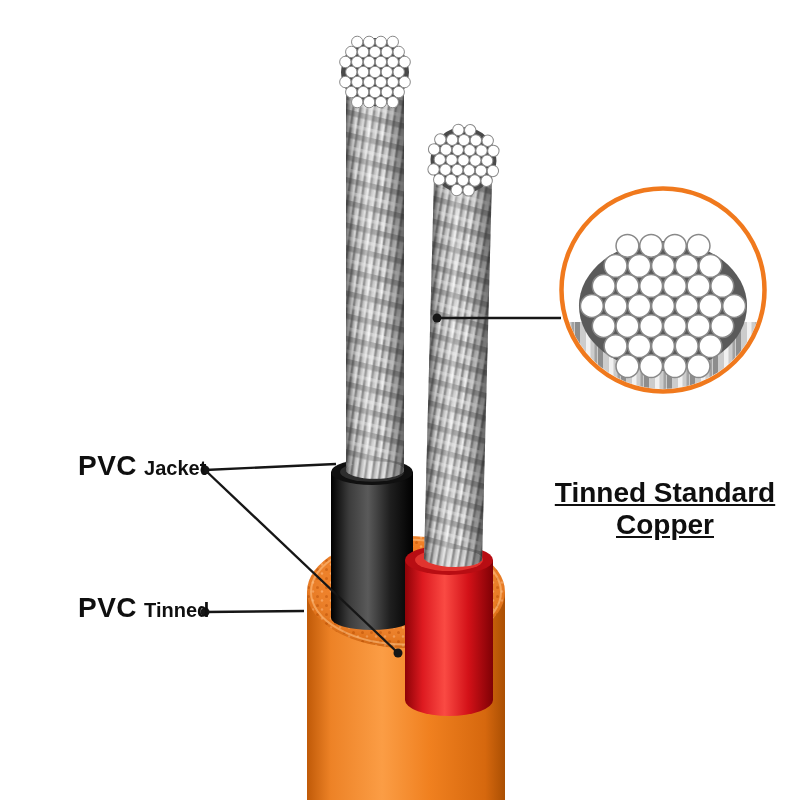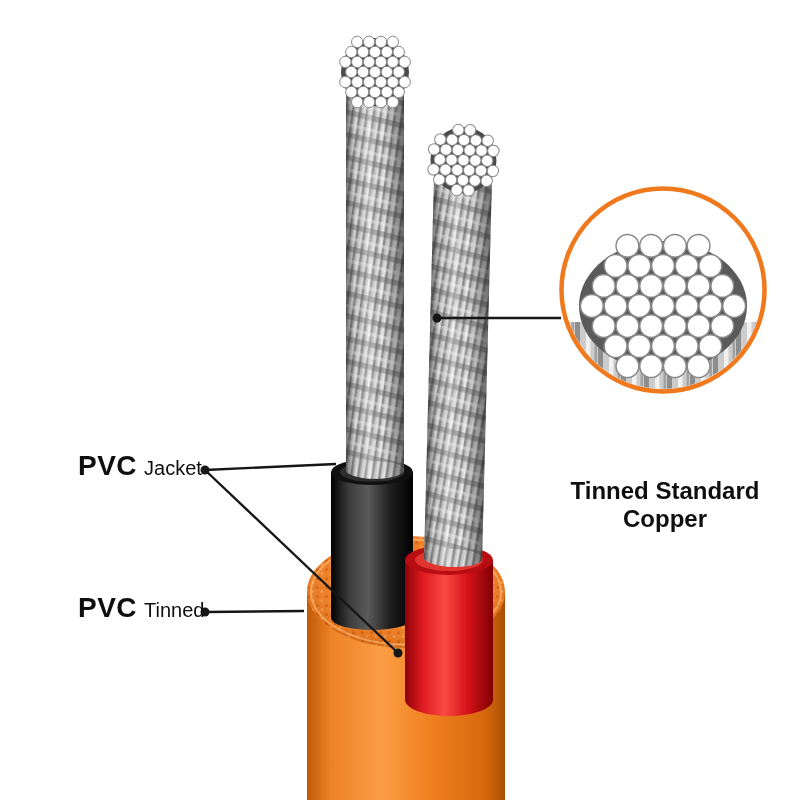--- a/index.html
+++ b/index.html
@@ -1,23 +1,23 @@
 <!DOCTYPE html>
 <html><head>
 <meta charset="utf-8">
 <style>
   html,body{margin:0;padding:0;background:#ffffff;}
   .stage{position:relative;width:800px;height:800px;background:#ffffff;overflow:hidden;
          font-family:"Liberation Sans",sans-serif;}
   svg{position:absolute;left:0;top:0;}
   .label{position:absolute;display:flex;align-items:baseline;gap:7px;color:#0f0f0f;}
   .label-big{font-size:28px;font-weight:700;letter-spacing:.5px;text-align:right;}
-  .label-small{font-size:20px;font-weight:400;}
+  .label-small{font-size:20px;font-weight:700;}
   .caption{position:absolute;left:545px;top:477px;width:240px;text-align:center;
-           font-size:24px;font-weight:700;color:#0f0f0f;}
+           font-size:28px;font-weight:700;color:#0f0f0f;text-decoration:underline;}
 </style>
 </head>
 <body>
 
 <div class="stage">
 
 <svg width="800" height="800" viewBox="0 0 800 800">
   <defs>
     <linearGradient id="orangeBody" x1="0" y1="0" x2="1" y2="0">
       <stop offset="0" stop-color="#c05a08"></stop>

